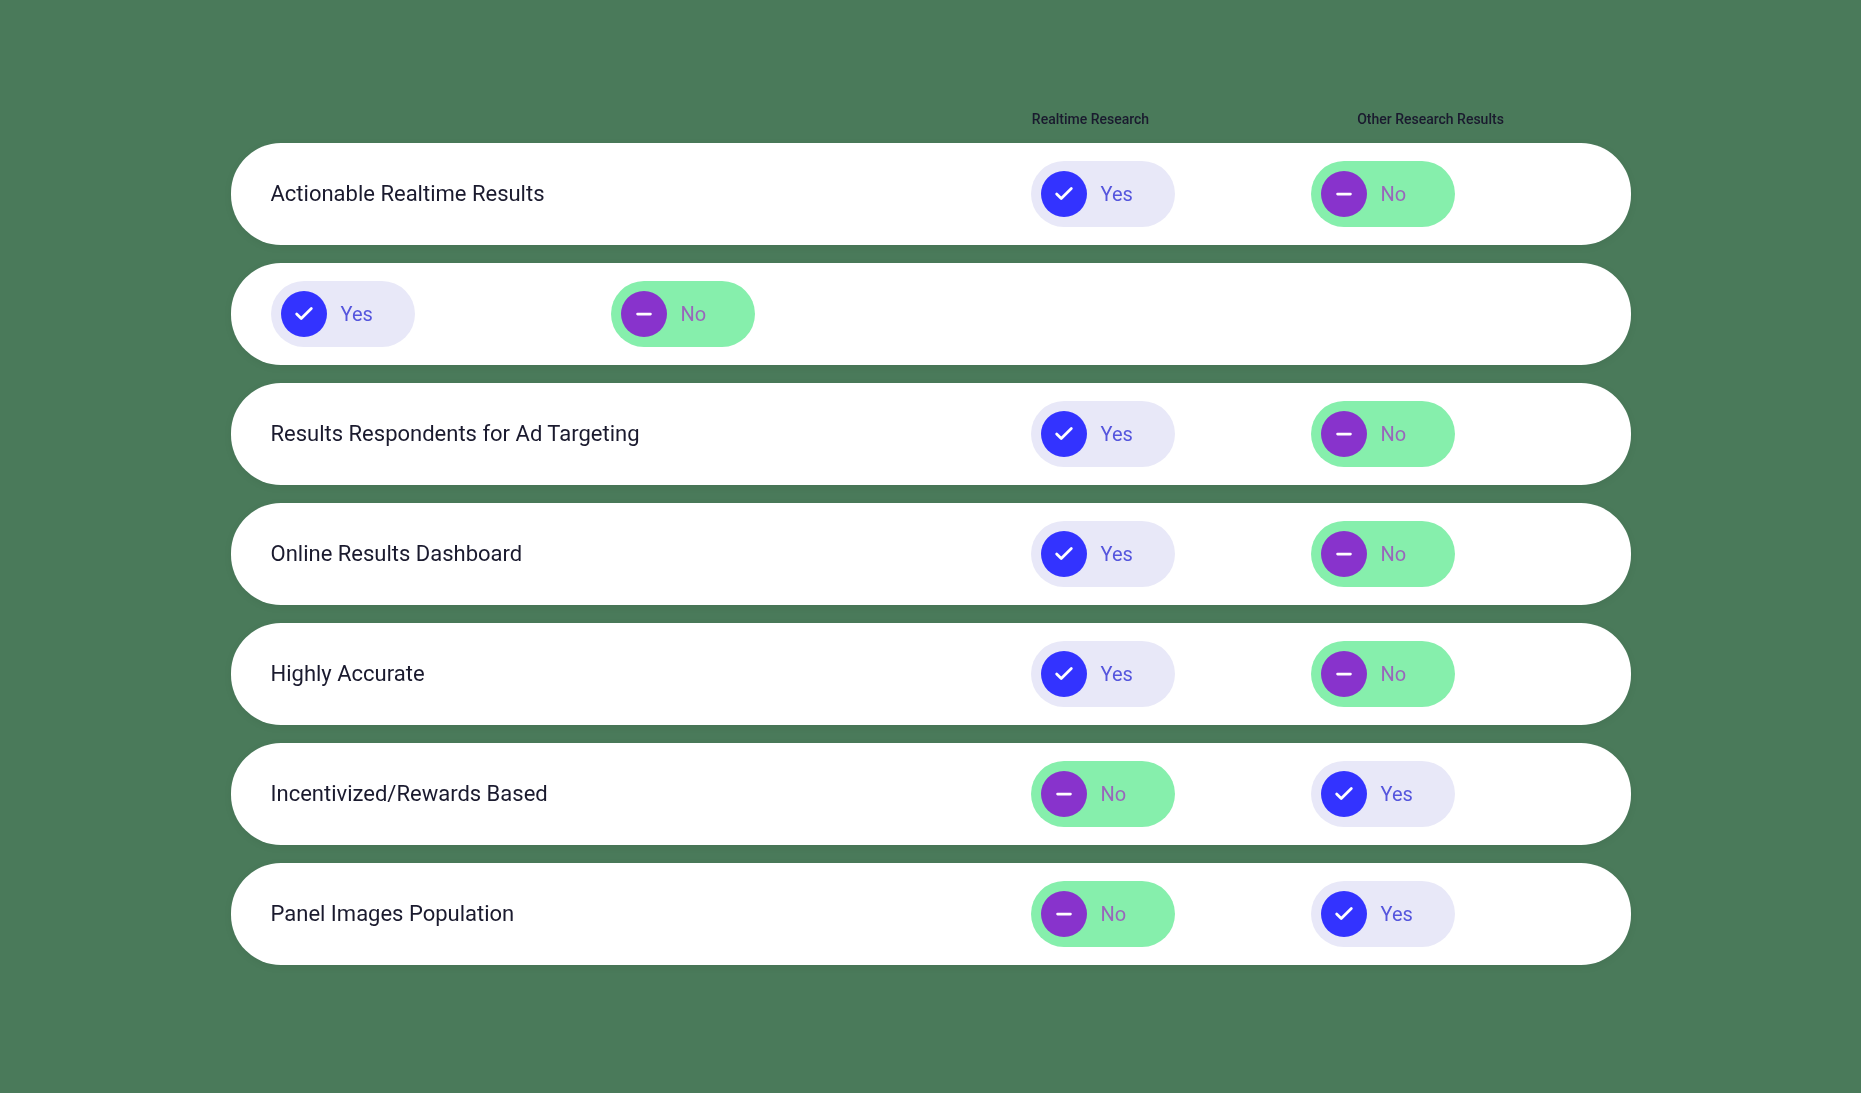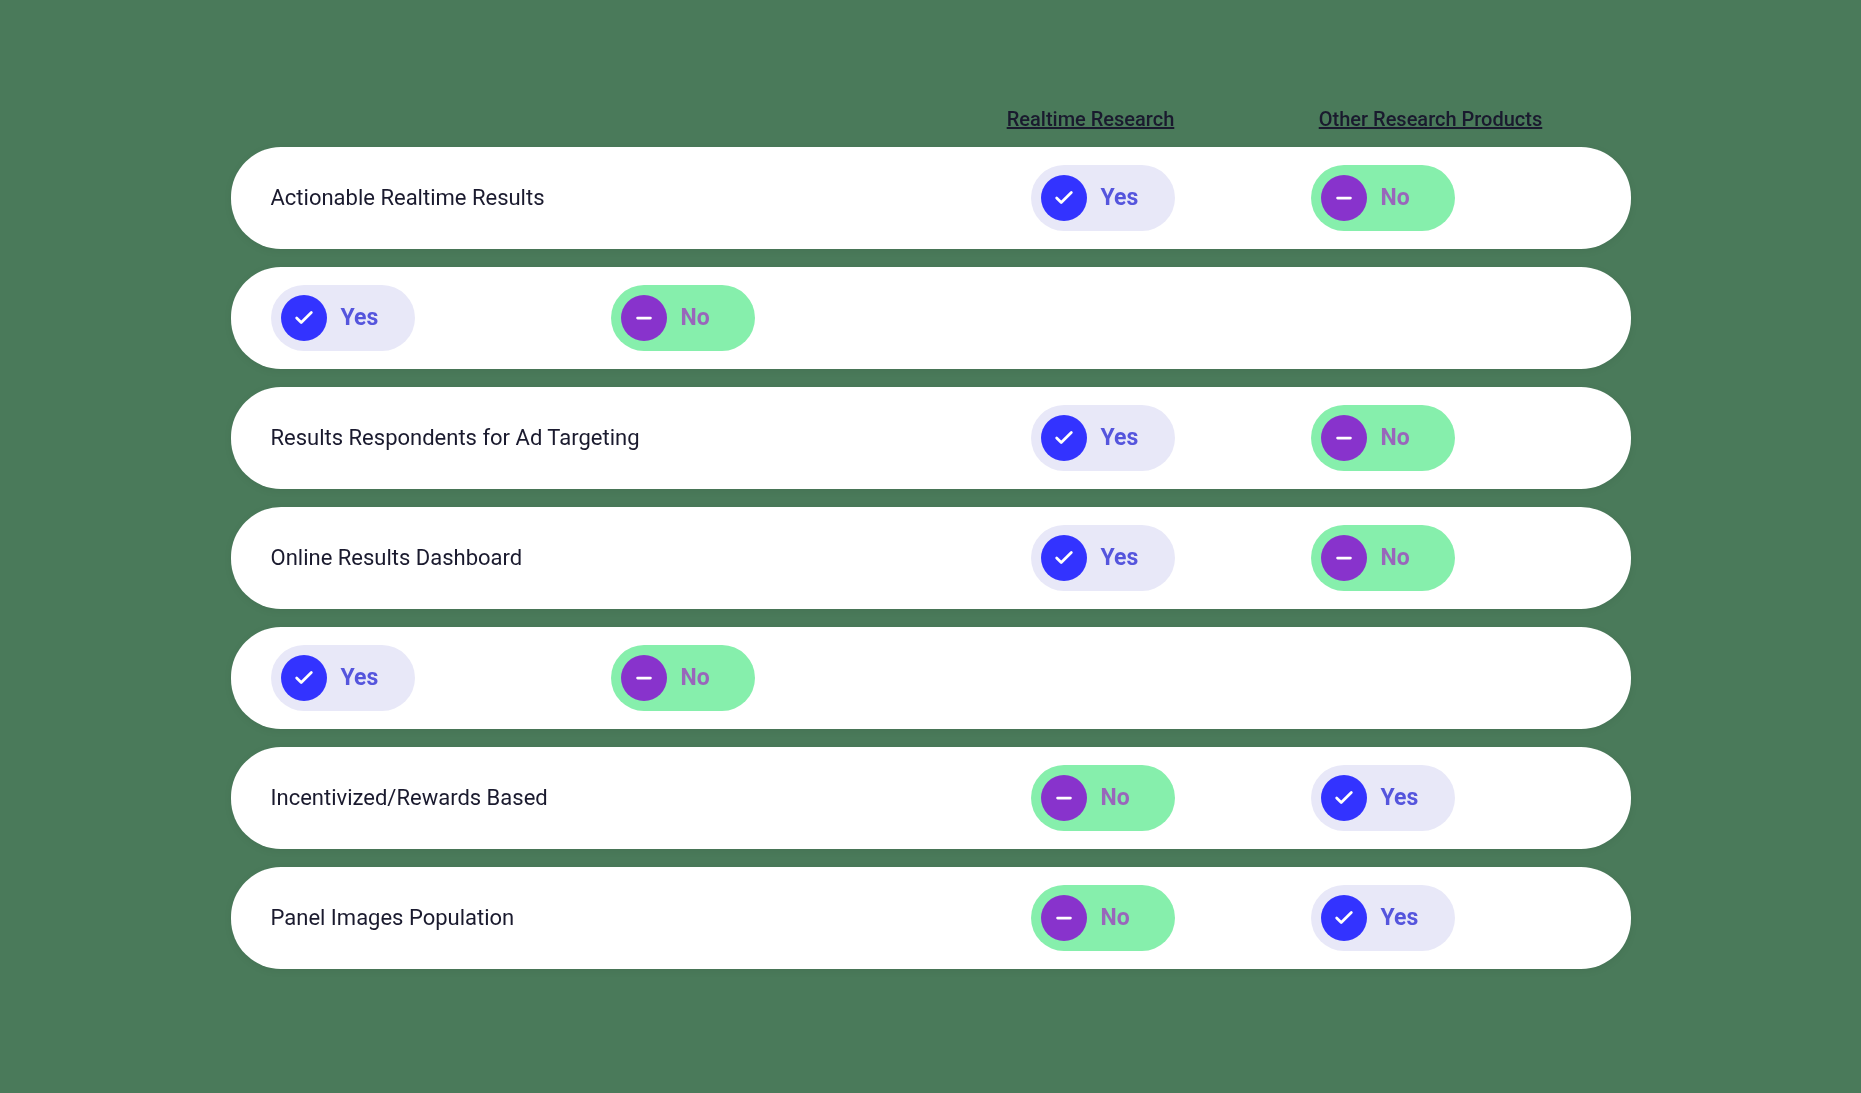--- a/index.html
+++ b/index.html
@@ -26,24 +26,23 @@
     .header-row {
       display: flex;
       justify-content: flex-end;
       padding-right: 60px;
       margin-bottom: 16px;
     }
 
     .header-col {
       width: 280px;
       text-align: center;
-      font-size: 20px;
+      font-size: 14px;
       font-weight: 500;
       color: #1a1a2e;
-      text-decoration: underline;
     }
 
     .header-col:first-child {
       margin-right: 60px;
     }
 
     .comparison-row {
       background: white;
       border-radius: 50px;
       display: flex;
@@ -104,40 +103,40 @@
     .icon-circle.purple {
       background: #8833cc;
     }
 
     .icon-circle svg {
       width: 22px;
       height: 22px;
     }
 
     .result-text {
-      font-size: 23px;
-      font-weight: 700;
+      font-size: 20px;
+      font-weight: 400;
       min-width: 50px;
     }
 
     .result-text.yes-text {
       color: #5555dd;
     }
 
     .result-text.no-text {
       color: #9966bb;
     }
   </style>
 </head>
 <body>
 
 <div class="container">
   <div class="header-row">
     <div class="header-col">Realtime Research</div>
-    <div class="header-col">Other Research Products</div>
+    <div class="header-col">Other Research Results</div>
   </div>
 
   <div id="rows-container">
       <div class="comparison-row">
         <div class="feature-label">Actionable Realtime Results</div>
         <div class="result-group">
           <div class="result-pill yes-pill">
             <div class="icon-circle blue">
               <svg viewBox="0 0 24 24" fill="none" stroke="white" stroke-width="3" stroke-linecap="round" stroke-linejoin="round">
                 <polyline points="20 6 9 17 4 12"></polyline>
@@ -219,20 +218,21 @@
             <div class="icon-circle purple">
               <svg viewBox="0 0 24 24" fill="none" stroke="white" stroke-width="3" stroke-linecap="round">
                 <line x1="5" y1="12" x2="19" y2="12"></line>
               </svg>
             </div>
             <span class="result-text no-text">No</span>
           </div>
         </div>
       </div>
       <div class="comparison-row">
+        <div class="feature-label">Highly Accurate</div>
         <div class="result-group">
           <div class="result-pill yes-pill">
             <div class="icon-circle blue">
               <svg viewBox="0 0 24 24" fill="none" stroke="white" stroke-width="3" stroke-linecap="round" stroke-linejoin="round">
                 <polyline points="20 6 9 17 4 12"></polyline>
               </svg>
             </div>
             <span class="result-text yes-text">Yes</span>
           </div>
         </div>

